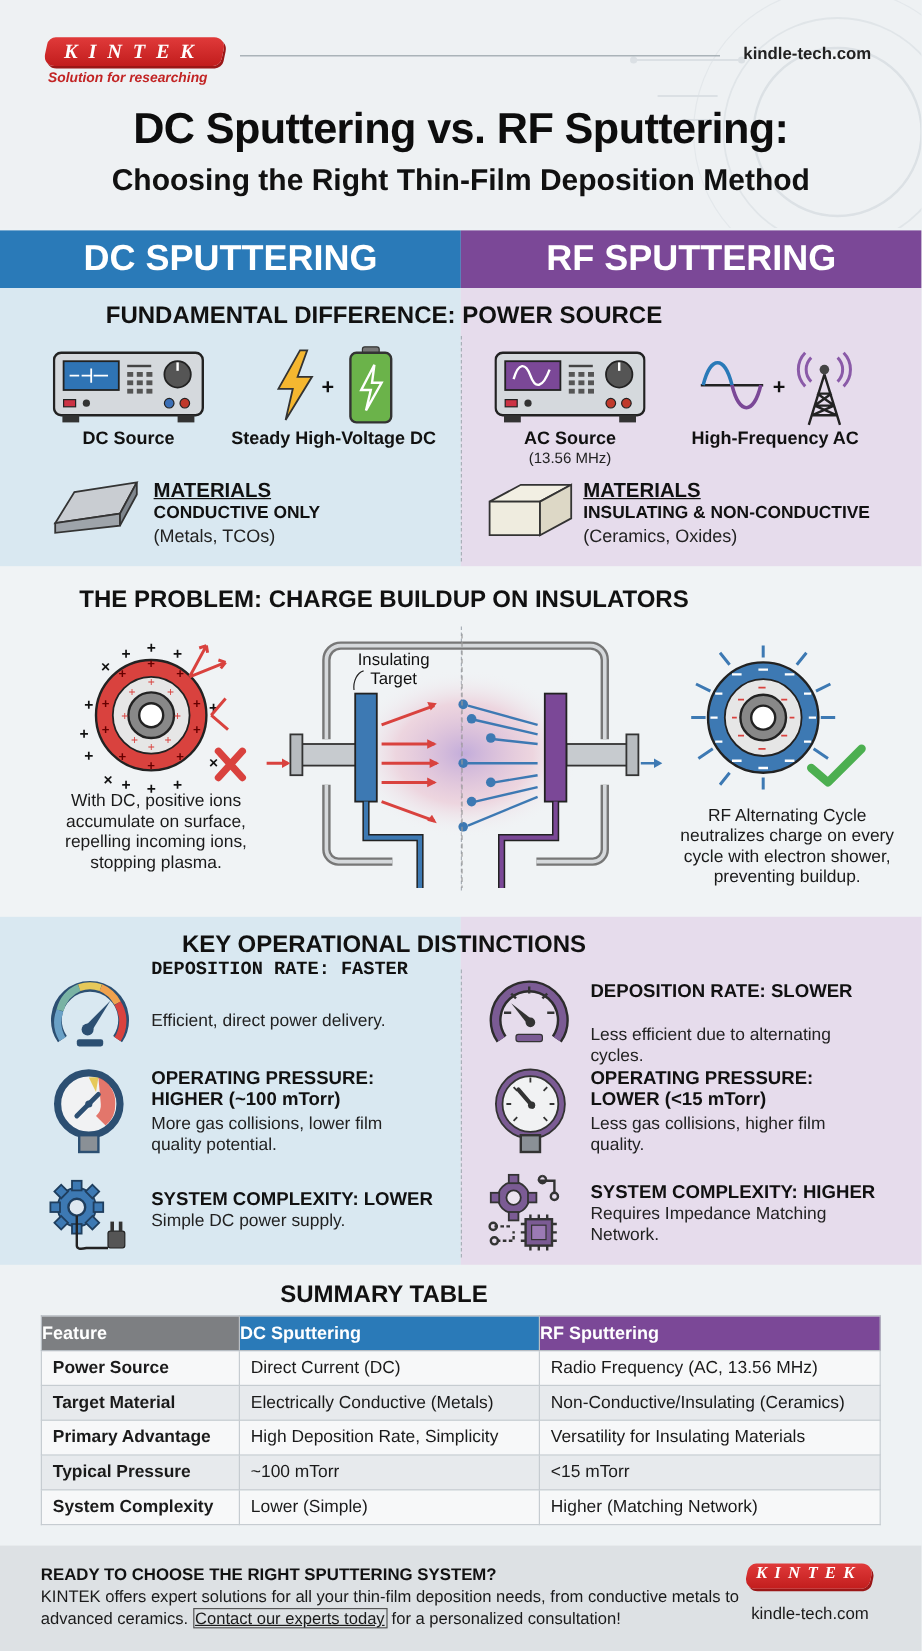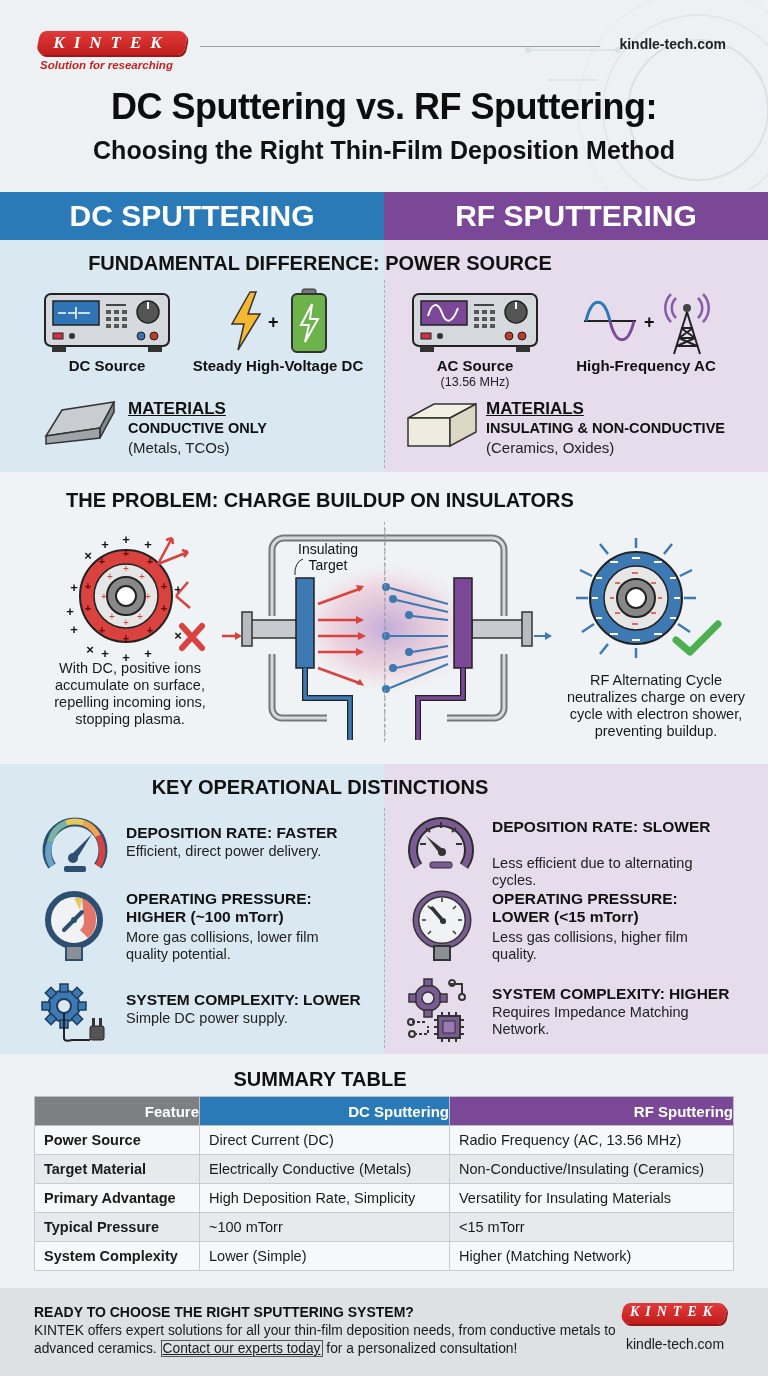--- a/index.html
+++ b/index.html
@@ -39,21 +39,21 @@
   
   .problem { position: absolute; left: 0; top: 472px; width: 768px; height: 292px; background: #f0f3f5; }
   .caption { position: absolute; font-size: 14.5px; text-align: center; line-height: 17px; color: #1a1a1a; }
 
   
   .kd-h { position: absolute; font-weight: bold; font-size: 15.5px; color: #111; line-height: 18px; }
   .kd-p { position: absolute; font-size: 14.5px; color: #222; line-height: 17px; }
 
   
   .sumtable { position: absolute; left: 34px; top: 1096px; width: 700px; border-collapse: collapse; font-size: 14.5px; }
-  .sumtable th { height: 29px; color: #fff; font-weight: bold; font-size: 15px; text-align: right; border: 1px solid #b8bec4; padding-left: 48px; }
+  .sumtable th { height: 29px; color: #fff; font-weight: bold; font-size: 15px; text-align: left; border: 1px solid #b8bec4; }
   .sumtable th.f { background: #7d7f82; width: 165px; }
   .sumtable th.d { background: #2a7ab8; width: 250px; }
   .sumtable th.r { background: #7b4897; }
   .sumtable td { height: 29px; padding: 0 9px; border: 1px solid #c6ccd1; color: #1a1a1a; }
   .sumtable td.k { font-weight: bold; }
   .sumtable tr:nth-child(odd) td { background: #f7f8f9; }
   .sumtable tr:nth-child(even) td { background: #e7eaed; }
 
   
   .footer { position: absolute; left: 0; top: 1288px; width: 768px; height: 88px; background: #dde1e4; }
@@ -346,21 +346,21 @@
   <path d="M12 52 A28 28 0 1 1 58 52" fill="none" stroke="#2c4f72" stroke-width="9"></path>
   <path d="M12 52 A28 28 0 0 1 10 28" fill="none" stroke="#6aa1c7" stroke-width="6"></path>
   <path d="M10 28 A28 28 0 0 1 26 9" fill="none" stroke="#79b3a4" stroke-width="6"></path>
   <path d="M26 9 A28 28 0 0 1 44 9" fill="none" stroke="#e6c95a" stroke-width="6"></path>
   <path d="M44 9 A28 28 0 0 1 58 22" fill="none" stroke="#f0a24e" stroke-width="6"></path>
   <path d="M58 22 A28 28 0 0 1 58 52" fill="none" stroke="#d9423e" stroke-width="6"></path>
   <path d="M30 42 L52 20 L36 46 Z" fill="#2c4f72"></path>
     <circle cx="33" cy="44" r="5" fill="#2c4f72"></circle>
   <rect x="24" y="52" width="22" height="6" rx="2" fill="#2c4f72"></rect>
 </svg>
-<div class="kd-h" style="left:126px;top:824px;">
+<div class="kd-h" style="left:126px;top:799px;font-family:Liberation Mono, monospace;">
     <div>DEPOSITION RATE: FASTER</div>
   </div>
 <div class="kd-p" style="left:126px;top:843px;">
     <div>Efficient, direct power delivery.</div>
   </div>
 
 <svg style="position:absolute;left:42px;top:890px;" width="64" height="72" viewBox="0 0 64 72">
   <circle cx="32" cy="30" r="26" fill="#f1f2f3" stroke="#2c4f72" stroke-width="6"></circle>
   <path d="M40 8 A22 22 0 0 1 54 30 A22 22 0 0 1 46 48 L38 40 A12 12 0 0 0 42 30 Z" fill="#e06052" opacity=".85"></path>
   <path d="M32 8 A22 22 0 0 1 40 8 L38 20 Z" fill="#e6c95a"></path>

